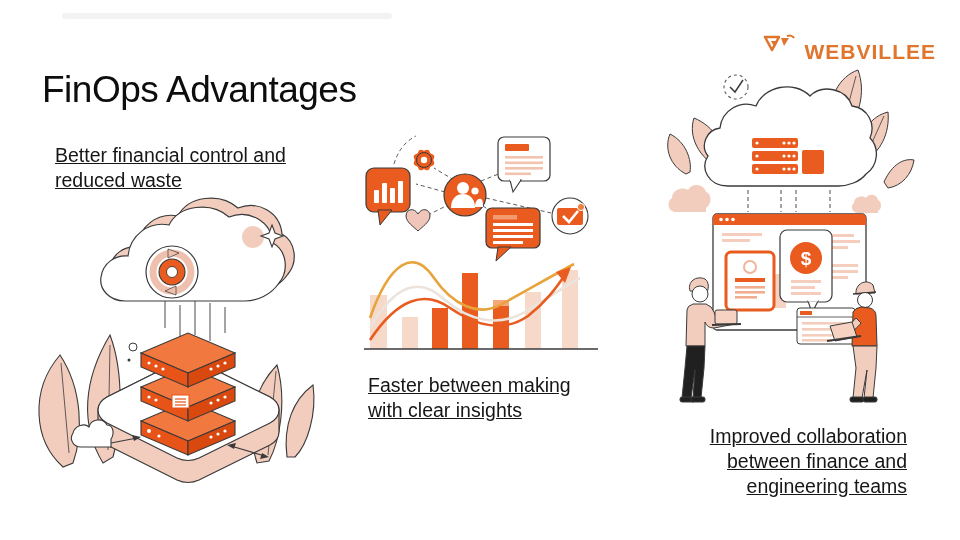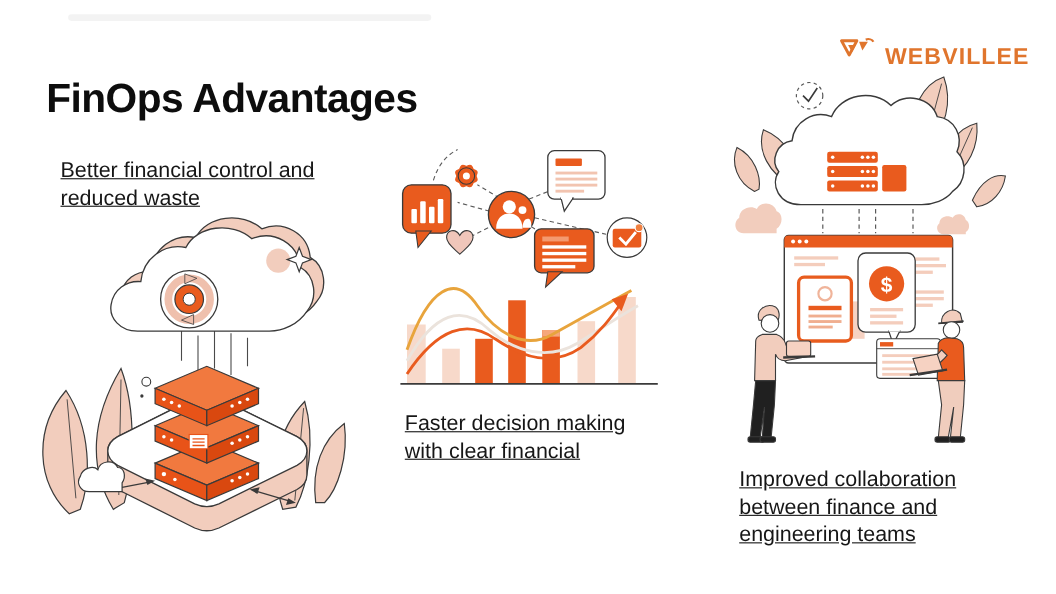--- a/index.html
+++ b/index.html
@@ -8,34 +8,34 @@
     background:#ffffff;
     font-family:"Liberation Sans", sans-serif;
     color:#141414;
   }
   .top-artifact{
     position:absolute;left:62px;top:13px;width:330px;height:6px;
     background:#f2f2f2;border-radius:3px;opacity:.9;
   }
   .title{
     position:absolute;left:42px;top:44px;
-    font-size:37px;font-weight:700;letter-spacing:-.5px;color:#0d0d0d;
+    font-size:37px;font-weight:400;letter-spacing:-.5px;color:#0d0d0d;
   }
   .logo{
     position:absolute;top:20px;right:24px;display:flex;align-items:flex-end;gap:7px;margin-top:14px;
   }
   .logo-text{
     font-size:21px;font-weight:800;letter-spacing:1px;color:#e0752d;
   }
   .caption{
     position:absolute;font-size:19.5px;line-height:1.28;color:#161616;text-decoration:underline;
   }
   .cap-1{left:55px;top:143px;width:240px;}
   .cap-2{left:368px;top:373px;width:240px;}
-  .cap-3{left:672px;top:424px;width:235px;}
+  .cap-3{left:672px;top:424px;width:235px;text-align:right;}
   .illu{position:absolute;}
   .illu-1{left:25px;top:195px;}
   .illu-2{left:350px;top:128px;}
   .illu-3{left:660px;top:68px;}
 </style>
 </head>
 <body>
 
 <div class="top-artifact"></div>
 
@@ -238,21 +238,21 @@
   </g>
 
   <g fill="none">
     <path d="M20,190 C40,133 64,120 84,150 C102,176 128,190 152,176 C176,163 198,150 224,136" stroke="#E8A43C" stroke-width="2.6"></path>
     <path d="M20,200 C45,156 70,148 95,172 C118,192 148,200 175,184 C198,170 212,160 230,150" stroke="#EBE3DC" stroke-width="2.6"></path>
     <path d="M20,212 C48,170 75,162 100,180 C125,197 152,206 178,188 C196,174 206,160 215,147" stroke="#E95B1E" stroke-width="2.6"></path>
     <polygon points="221,139 206,144 215,155" fill="#E95B1E"></polygon>
   </g>
 </svg>
 
-<div class="caption cap-2">Faster decision making with clear financial</div>
+<div class="caption cap-2">Faster between making with clear insights</div>
 
 <svg class="illu illu-3" width="290" height="350" viewBox="0 0 290 350">
 
   <g>
     <circle cx="76" cy="19" r="12" fill="none" stroke="#5a5a5a" stroke-width="1.1" stroke-dasharray="3 3"></circle>
     <polyline points="70,19 75,24 83,12" fill="none" stroke="#3A3A3A" stroke-width="1.5"></polyline>
   </g>
 
   <g fill="#F2CDBD" stroke="#3A3A3A" stroke-width="1">
     <path d="M170,62 C166,30 180,8 198,2 C206,24 200,50 182,66 Z"></path>

